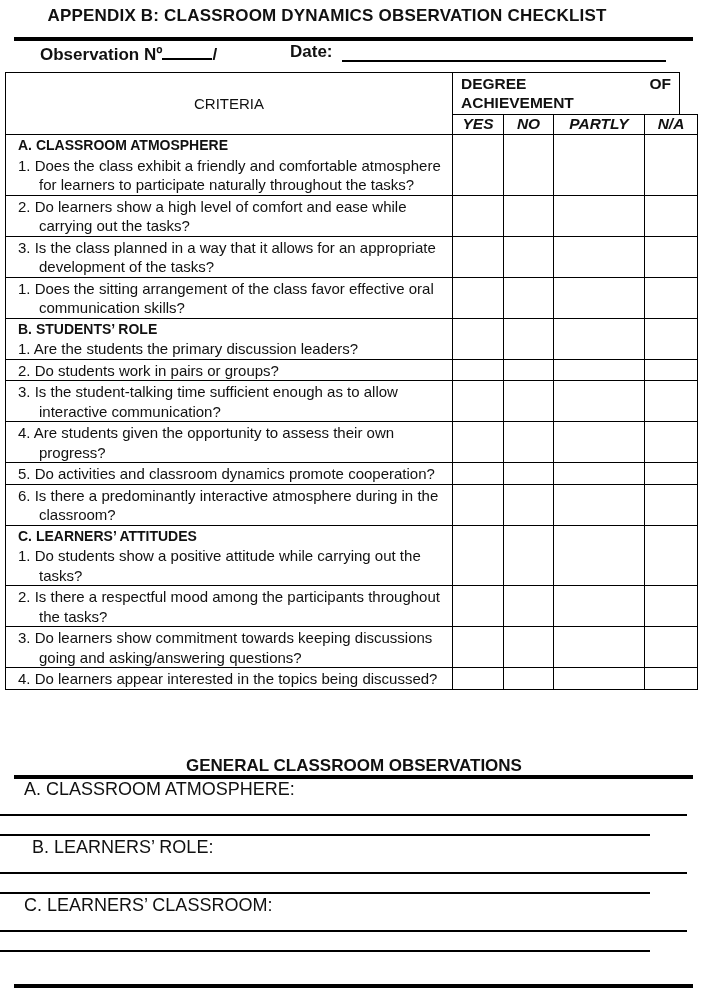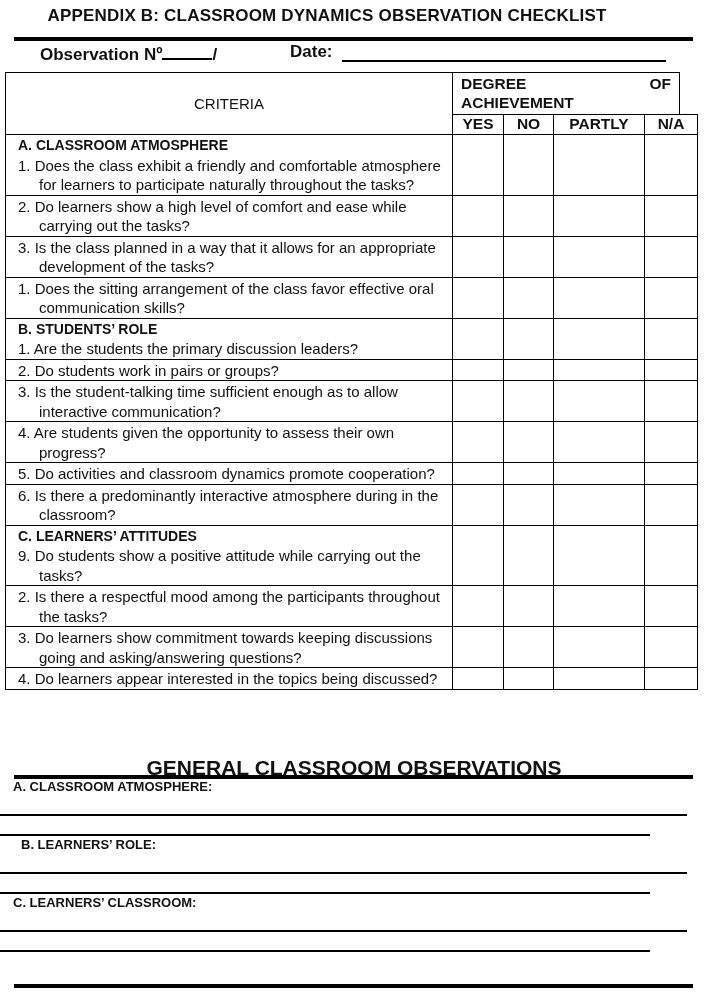--- a/index.html
+++ b/index.html
@@ -11,28 +11,28 @@
   .obs-row { top:42px; left:40px; font-weight:bold; font-size:17px; }
   .obs-blank { display:inline-block; width:50px; border-bottom:2px solid #000; height:16px; vertical-align:baseline; }
   .date-label { top:42px; left:290px; font-weight:bold; font-size:17px; }
   .date-line { top:60px; left:342px; width:324px; height:2px; background:#000; }
 
   table.check { position:absolute; left:5px; top:72px; border-collapse:collapse; font-size:15px; table-layout:fixed; }
   table.check td, table.check th { border:1.5px solid #000; padding:0; vertical-align:top; }
   .crit-head { font-weight:normal; text-align:center; vertical-align:middle !important; }
   .deg-head { font-weight:bold; font-size:15.5px; padding:1px 8px 0 8px !important; line-height:19px; }
   .deg-head .of { float:right; }
-  .opt-head { font-weight:bold; font-size:15.5px; text-align:center; height:19px; line-height:18px; }
+  .opt-head { font-weight:bold; font-size:15.5px; text-align:center; height:19px; line-height:18px;font-style:italic; }
   .crit-cell { padding:1px 6px 0 12px !important; line-height:19.5px; }
   .item { padding-left:21px; text-indent:-21px; }
   .sec { font-weight:bold; font-size:14px; }
   .blank-top { border-top:none !important; border-right:none !important; }
 
-  .gen-title { left:0; width:708px; top:756px; text-align:center; font-weight:bold; font-size:21px; }
-  .gen-label { left:13px; font-weight:bold; font-size:13px; }
+  .gen-title { left:0; width:708px; top:756px; text-align:center; font-weight:bold; font-size:17px; }
+  .gen-label { left:24px; font-weight:normal; font-size:18px; }
   .line { height:1.5px; background:#000; left:0; }
   .line-long { width:687px; }
   .line-short { width:650px; }
 </style>
 </head>
 <body>
 
 <div class="abs title">APPENDIX B: CLASSROOM DYNAMICS OBSERVATION CHECKLIST</div>
 <div class="abs rule-thick" style="top:37px;left:14px;width:679px;"></div>
 
@@ -154,21 +154,21 @@
           <div class="item">6. Is there a predominantly interactive atmosphere during in the classroom?</div>
         </td>
         <td></td>
         <td></td>
         <td></td>
         <td colspan="2"></td>
       </tr>
       <tr>
         <td class="crit-cell">
           <div class="sec">C. LEARNERS’ ATTITUDES</div>
-          <div class="item">9. Do students show a positive attitude while carrying out the tasks?</div>
+          <div class="item">1. Do students show a positive attitude while carrying out the tasks?</div>
         </td>
         <td></td>
         <td></td>
         <td></td>
         <td colspan="2"></td>
       </tr>
       <tr>
         <td class="crit-cell">
           <div class="item">2. Is there a respectful mood among the participants throughout the tasks?</div>
         </td>

